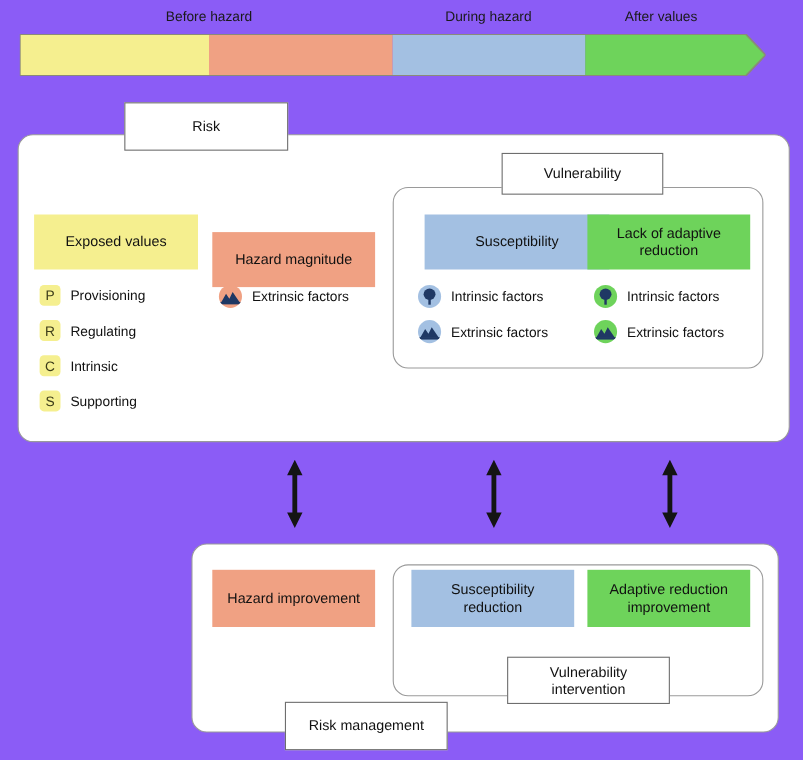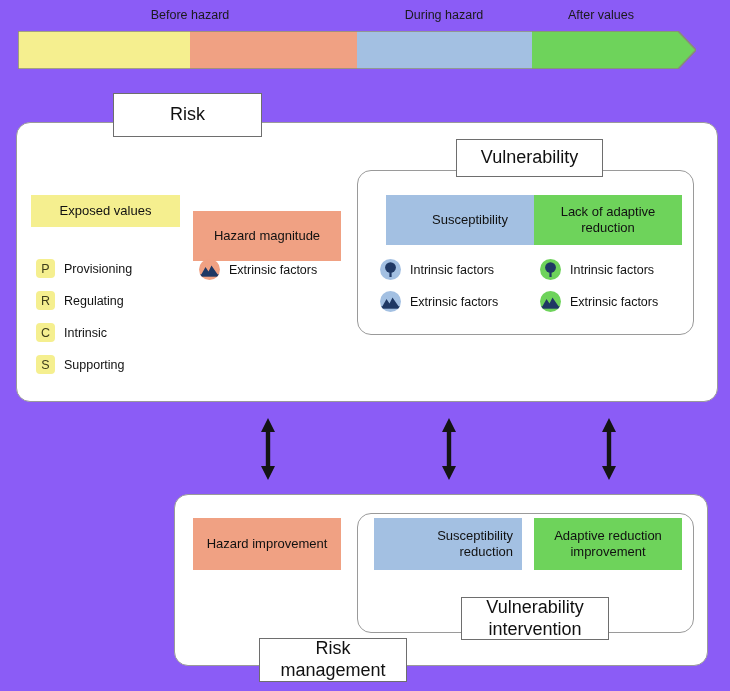--- a/index.html
+++ b/index.html
@@ -49,21 +49,21 @@
   }
   .label-box {
     position: absolute;
     border: 1.1px solid #6e6e6e;
     background: #ffffff;
     box-sizing: border-box;
     display: flex;
     align-items: center;
     justify-content: center;
     text-align: center;
-    font-size: 18px;
+    font-size: 13px;
     color: #111111;
     line-height: 1.2;
     z-index: 6;
   }
 
   
   .cat-box {
     position: absolute;
     box-sizing: border-box;
     display: flex;
@@ -146,21 +146,21 @@
   <div class="label-box" style="left:113px; top:93px; width:149px; height:44px;">
     <span>Risk</span>
   </div>
 
   <div class="round-box" style="left:357px; top:170px; width:337px; height:165px;"></div>
 
   <div class="label-box" style="left:456px; top:139px; width:147px; height:38px;">
     <span>Vulnerability</span>
   </div>
 
-  <div class="cat-box" style="left:31px; top:195px; width:149px; height:32px; background:#f5ef8f;">
+  <div class="cat-box" style="left:31px; top:195px; width:149px; height:50px; background:#f5ef8f;">
     <span>Exposed values</span>
   </div>
 
   <div class="cat-box" style="left:193px; top:195px; width:148px; height:50px; background:#f0a183;margin-top:16px;">
     <span>Hazard magnitude</span>
   </div>
 
   <div class="cat-box" style="left:354px; top:195px; width:168px; height:50px; background:#a3c0e2;margin-left:32px;">
     <span>Susceptibility</span>
   </div>
@@ -245,21 +245,21 @@
   </svg>
 
   <div class="round-box" style="left:174px; top:494px; width:534px; height:172px;"></div>
 
   <div class="round-box" style="left:357px; top:513px; width:337px; height:120px;"></div>
 
   <div class="cat-box" style="left:193px; top:518px; width:148px; height:52px; background:#f0a183;">
     <span style="display:block; max-width:130px;">Hazard improvement</span>
   </div>
 
-  <div class="cat-box" style="left:374px; top:518px; width:148px; height:52px; background:#a3c0e2;text-align:right;">
+  <div class="cat-box" style="left:374px; top:518px; width:148px; height:52px; background:#a3c0e2;">
     <span style="display:block; max-width:130px;">Susceptibility reduction</span>
   </div>
 
   <div class="cat-box" style="left:534px; top:518px; width:148px; height:52px; background:#6ed35b;">
     <span style="display:block; max-width:136px;">Adaptive reduction improvement</span>
   </div>
 
   <div class="label-box" style="left:461px; top:597px; width:148px; height:43px;">
     <span style="display:block; max-width:130px;">Vulnerability intervention</span>
   </div>

